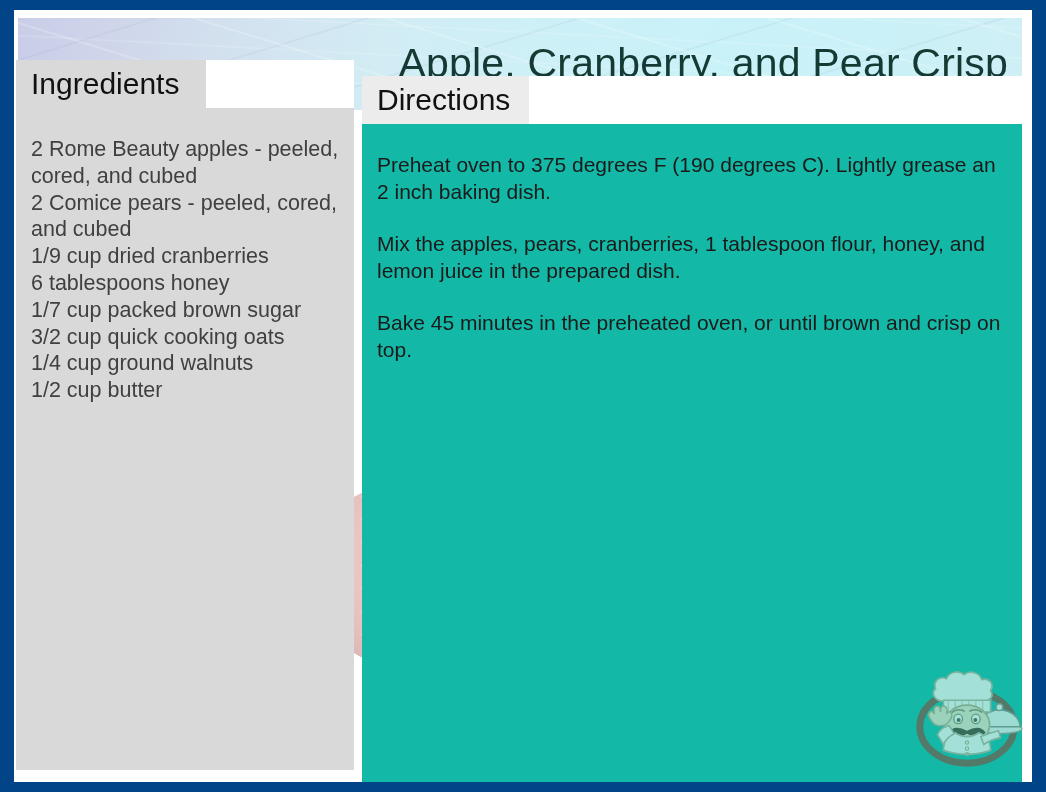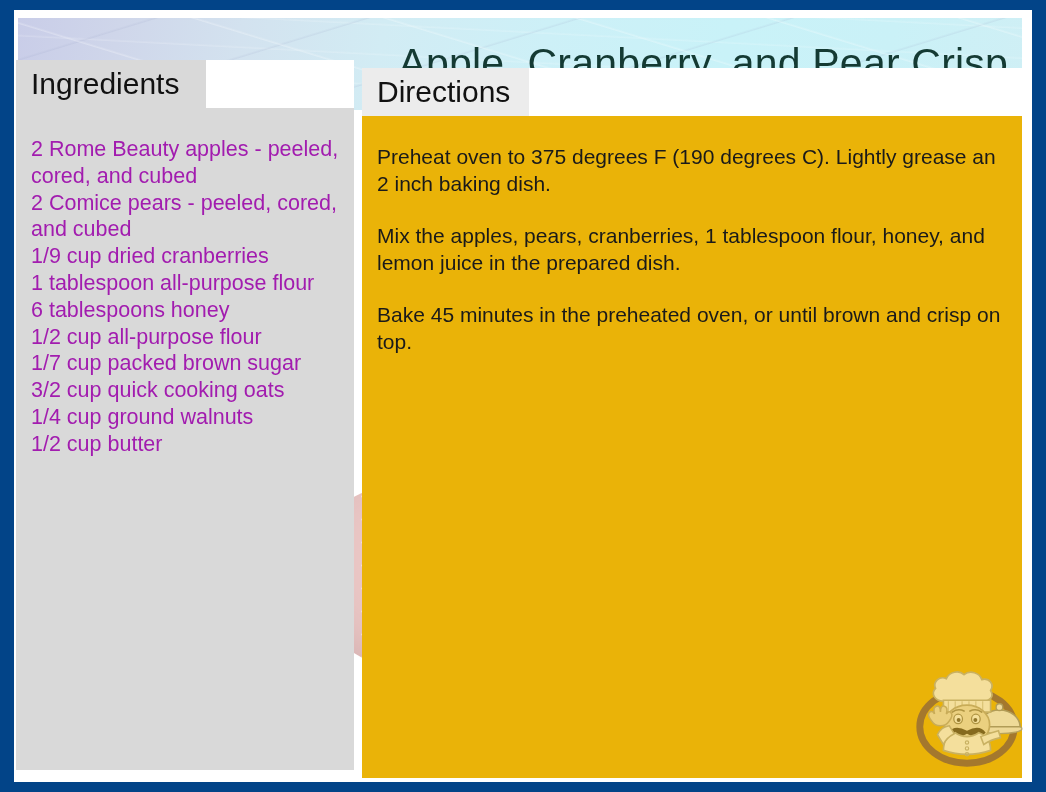--- a/index.html
+++ b/index.html
@@ -164,24 +164,24 @@
   }
   #ingredients-panel {
     left: 2px;
     top: 50px;
     width: 338px;
     height: 710px;
     background: #d9d9d9;
   }
   #directions-panel {
     left: 348px;
-    top: 58px;
+    top: 66px;
     width: 660px;
     height: 710px;
-    background: #eab308;
+    background: #14b8a6;
   }
   .panel-tab {
     position: absolute;
     left: 0;
     top: 0;
     height: 48px;
     display: flex;
     align-items: center;
     padding-left: 15px;
     box-sizing: border-box;
@@ -214,21 +214,21 @@
 
   
   #ingredient-list {
     list-style: none;
     margin: 0;
     padding: 0;
   }
   #ingredient-list li {
     font-size: 21.5px;
     line-height: 26.8px;
-    color: #a21caf;
+    color: #404040;
     margin: 0;
   }
 
   
   #direction-list {
     list-style: none;
     margin: 0;
     padding: 0;
   }
   #direction-list li {
@@ -270,23 +270,21 @@
     <div class="panel" id="ingredients-panel">
       <div class="tab-filler" id="ingredients-tab-filler"></div>
       <div class="panel-tab" id="ingredients-tab">
         <span class="panel-tab-label">Ingredients</span>
       </div>
       <div class="panel-body">
         <ul id="ingredient-list">
           <li>2 Rome Beauty apples - peeled, cored, and cubed</li>
           <li>2 Comice pears - peeled, cored, and cubed</li>
           <li>1/9 cup dried cranberries</li>
-          <li>1 tablespoon all-purpose flour</li>
           <li>6 tablespoons honey</li>
-          <li>1/2 cup all-purpose flour</li>
           <li>1/7 cup packed brown sugar</li>
           <li>3/2 cup quick cooking oats</li>
           <li>1/4 cup ground walnuts</li>
           <li>1/2 cup butter</li>
         </ul>
       </div>
     </div>
 
     <div class="panel" id="directions-panel">
       <div class="tab-filler" id="directions-tab-filler"></div>

